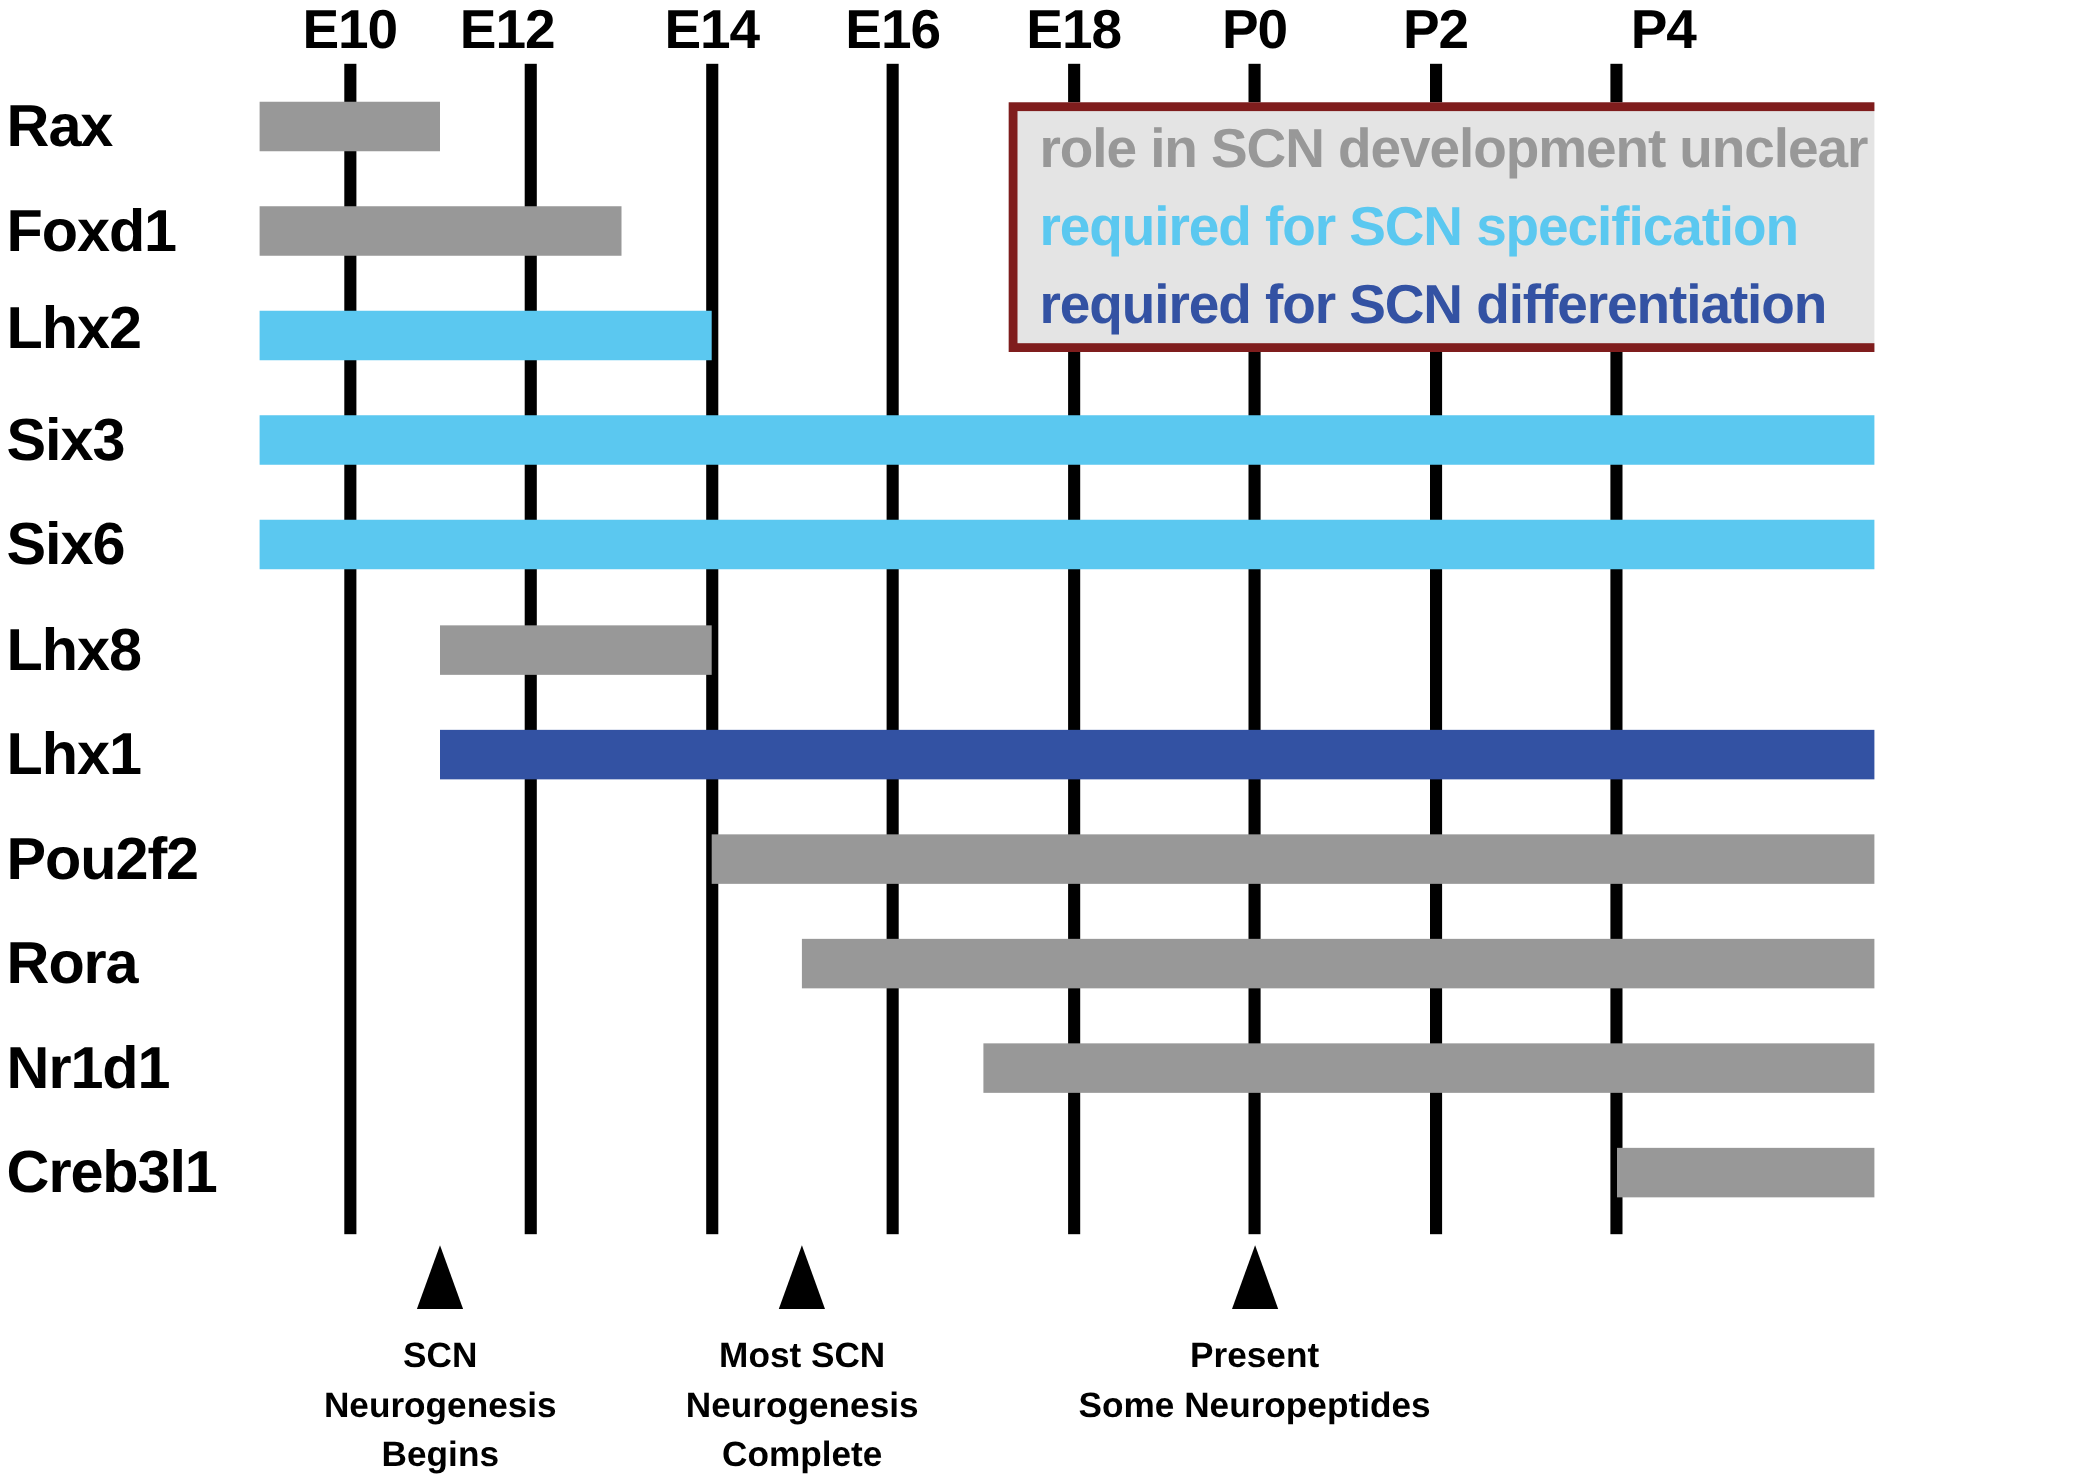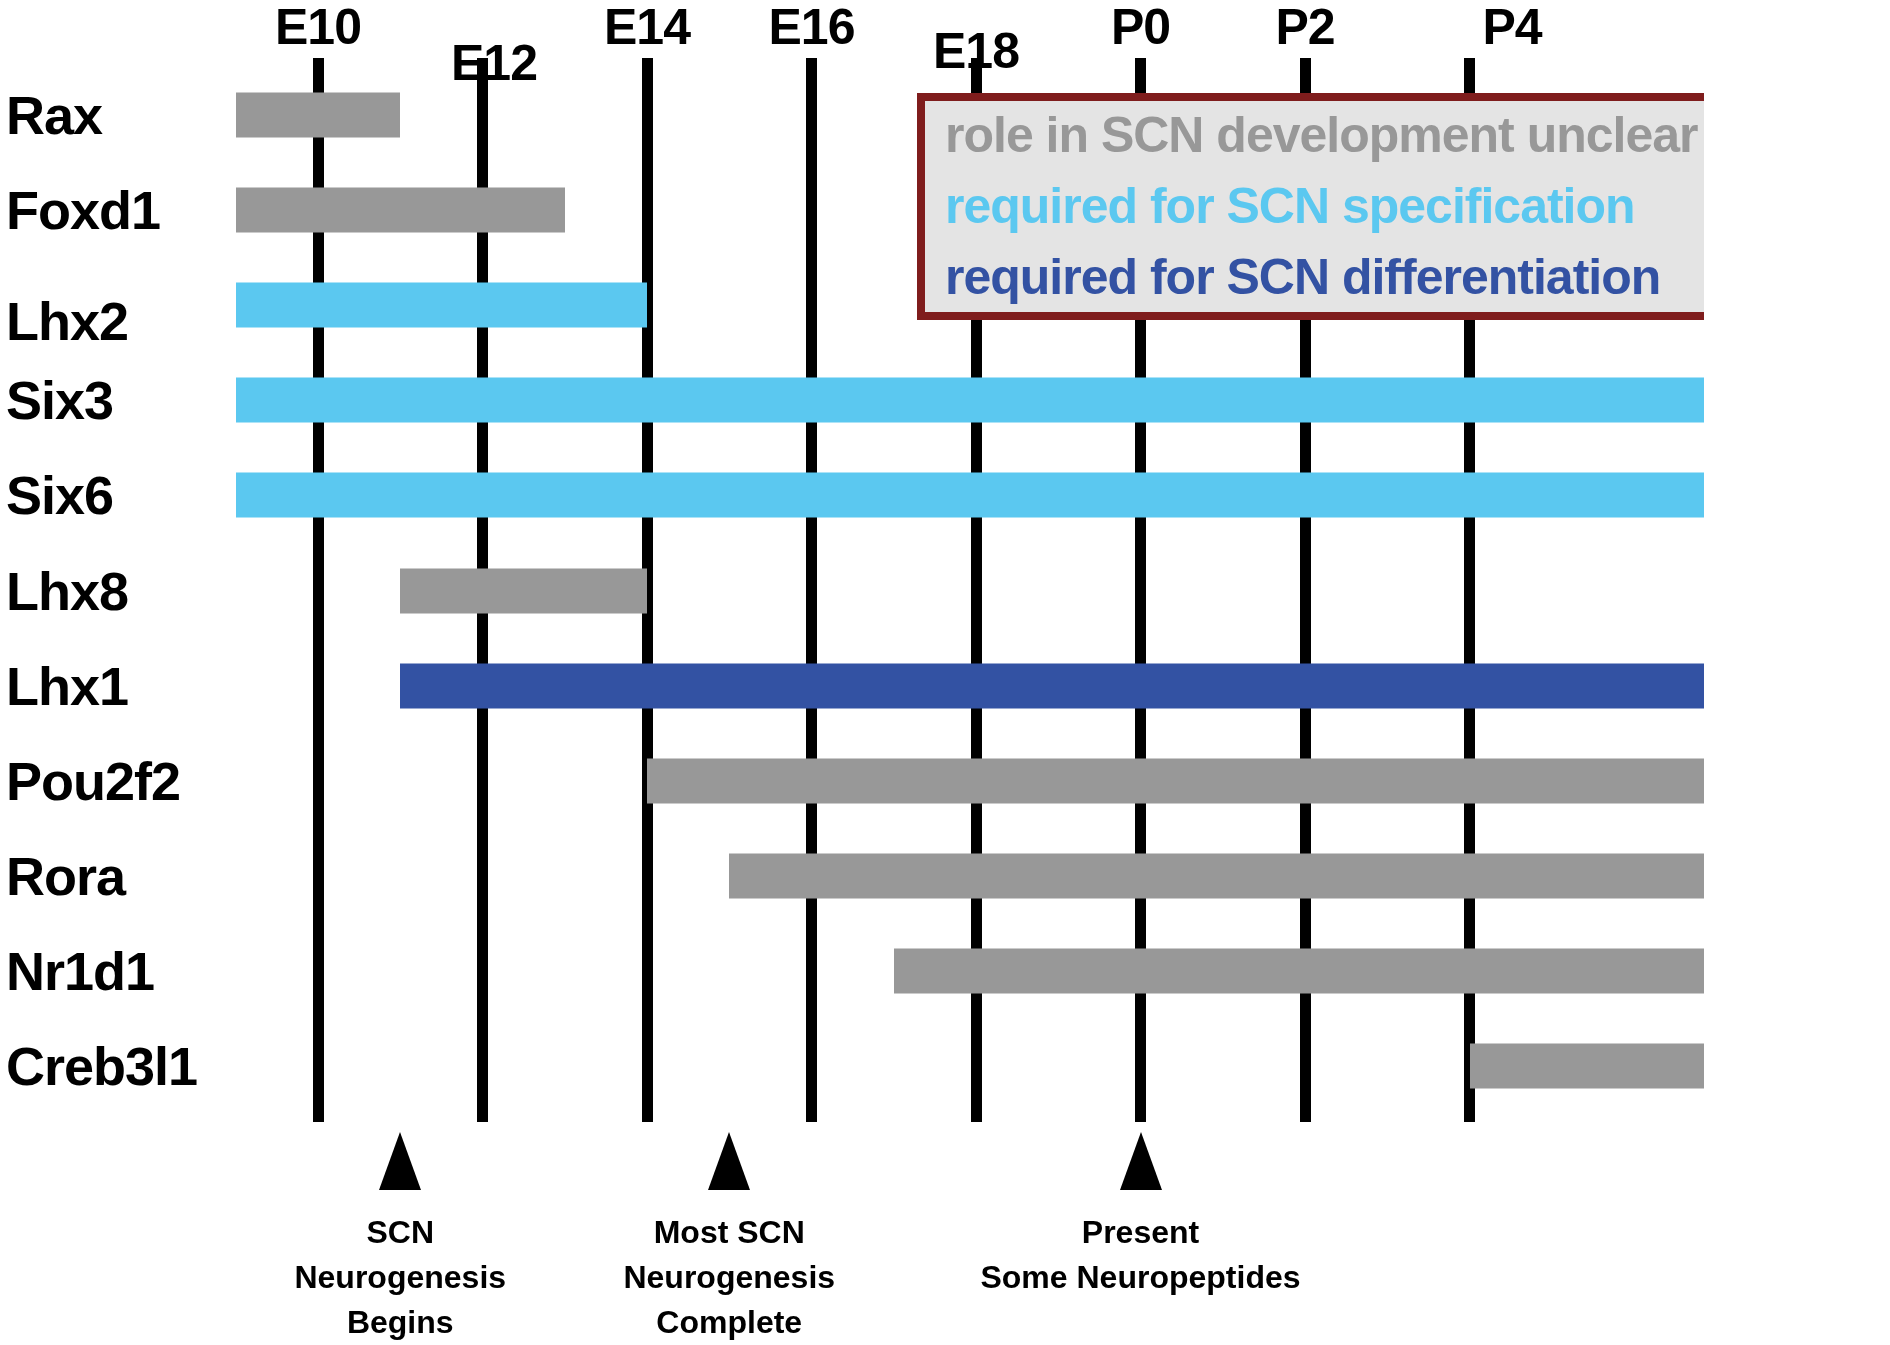--- a/index.html
+++ b/index.html
@@ -44,42 +44,42 @@
   }
 </style>
 </head>
 <body>
 
 <div id="figure">
   <div id="axis-layer">
       <div class="vline" style="left: 312.5px; top: 58px; height: 1064px;"></div>
       <div class="tick-label" style="left: 318px;">E10</div>
       <div class="vline" style="left: 477px; top: 58px; height: 1064px;"></div>
-      <div class="tick-label" style="left: 494px; margin-top: 36px;">E12</div>
+      <div class="tick-label" style="left: 461px;">E12</div>
       <div class="vline" style="left: 641.5px; top: 58px; height: 1064px;"></div>
       <div class="tick-label" style="left: 647px;">E14</div>
       <div class="vline" style="left: 806px; top: 58px; height: 1064px;"></div>
       <div class="tick-label" style="left: 811.5px;">E16</div>
       <div class="vline" style="left: 970.5px; top: 58px; height: 1064px;"></div>
-      <div class="tick-label" style="left: 976px; margin-top: 24px;">E18</div>
+      <div class="tick-label" style="left: 976px;">E18</div>
       <div class="vline" style="left: 1135px; top: 58px; height: 1064px;"></div>
       <div class="tick-label" style="left: 1140.5px;">P0</div>
       <div class="vline" style="left: 1299.5px; top: 58px; height: 1064px;"></div>
       <div class="tick-label" style="left: 1305px;">P2</div>
       <div class="vline" style="left: 1464px; top: 58px; height: 1064px;"></div>
       <div class="tick-label" style="left: 1512px;">P4</div>
       <div class="vline" style="left: 1793px; top: 58px; height: 1064px;"></div>
       <div class="tick-label" style="left: 1798.5px;">Adult</div>
     </div>
   <div id="rows-layer">
       <div class="gene-label" style="top: 115px;">Rax</div>
       <div class="bar" style="left: 235.75px; width: 164.5px; top: 115px; background: rgb(152, 152, 152);"></div>
       <div class="gene-label" style="top: 210.1px;">Foxd1</div>
       <div class="bar" style="left: 235.75px; width: 329px; top: 210.1px; background: rgb(152, 152, 152);"></div>
-      <div class="gene-label" style="top: 321px;">Lhx2</div>
+      <div class="gene-label" style="top: 298px;">Lhx2</div>
       <div class="bar" style="left: 235.75px; width: 411.25px; top: 305.2px; background: rgb(91, 200, 240);"></div>
       <div class="gene-label" style="top: 400.3px;">Six3</div>
       <div class="bar" style="left: 235.75px; width: 1642.25px; top: 400.3px; background: rgb(91, 200, 240);"></div>
       <div class="gene-label" style="top: 495.4px;">Six6</div>
       <div class="bar" style="left: 235.75px; width: 1642.25px; top: 495.4px; background: rgb(91, 200, 240);"></div>
       <div class="gene-label" style="top: 590.5px;">Lhx8</div>
       <div class="bar" style="left: 400.25px; width: 246.75px; top: 590.5px; background: rgb(152, 152, 152);"></div>
       <div class="gene-label" style="top: 685.6px;">Lhx1</div>
       <div class="bar" style="left: 400.25px; width: 1477.75px; top: 685.6px; background: rgb(51, 82, 163);"></div>
       <div class="gene-label" style="top: 780.7px;">Pou2f2</div>

